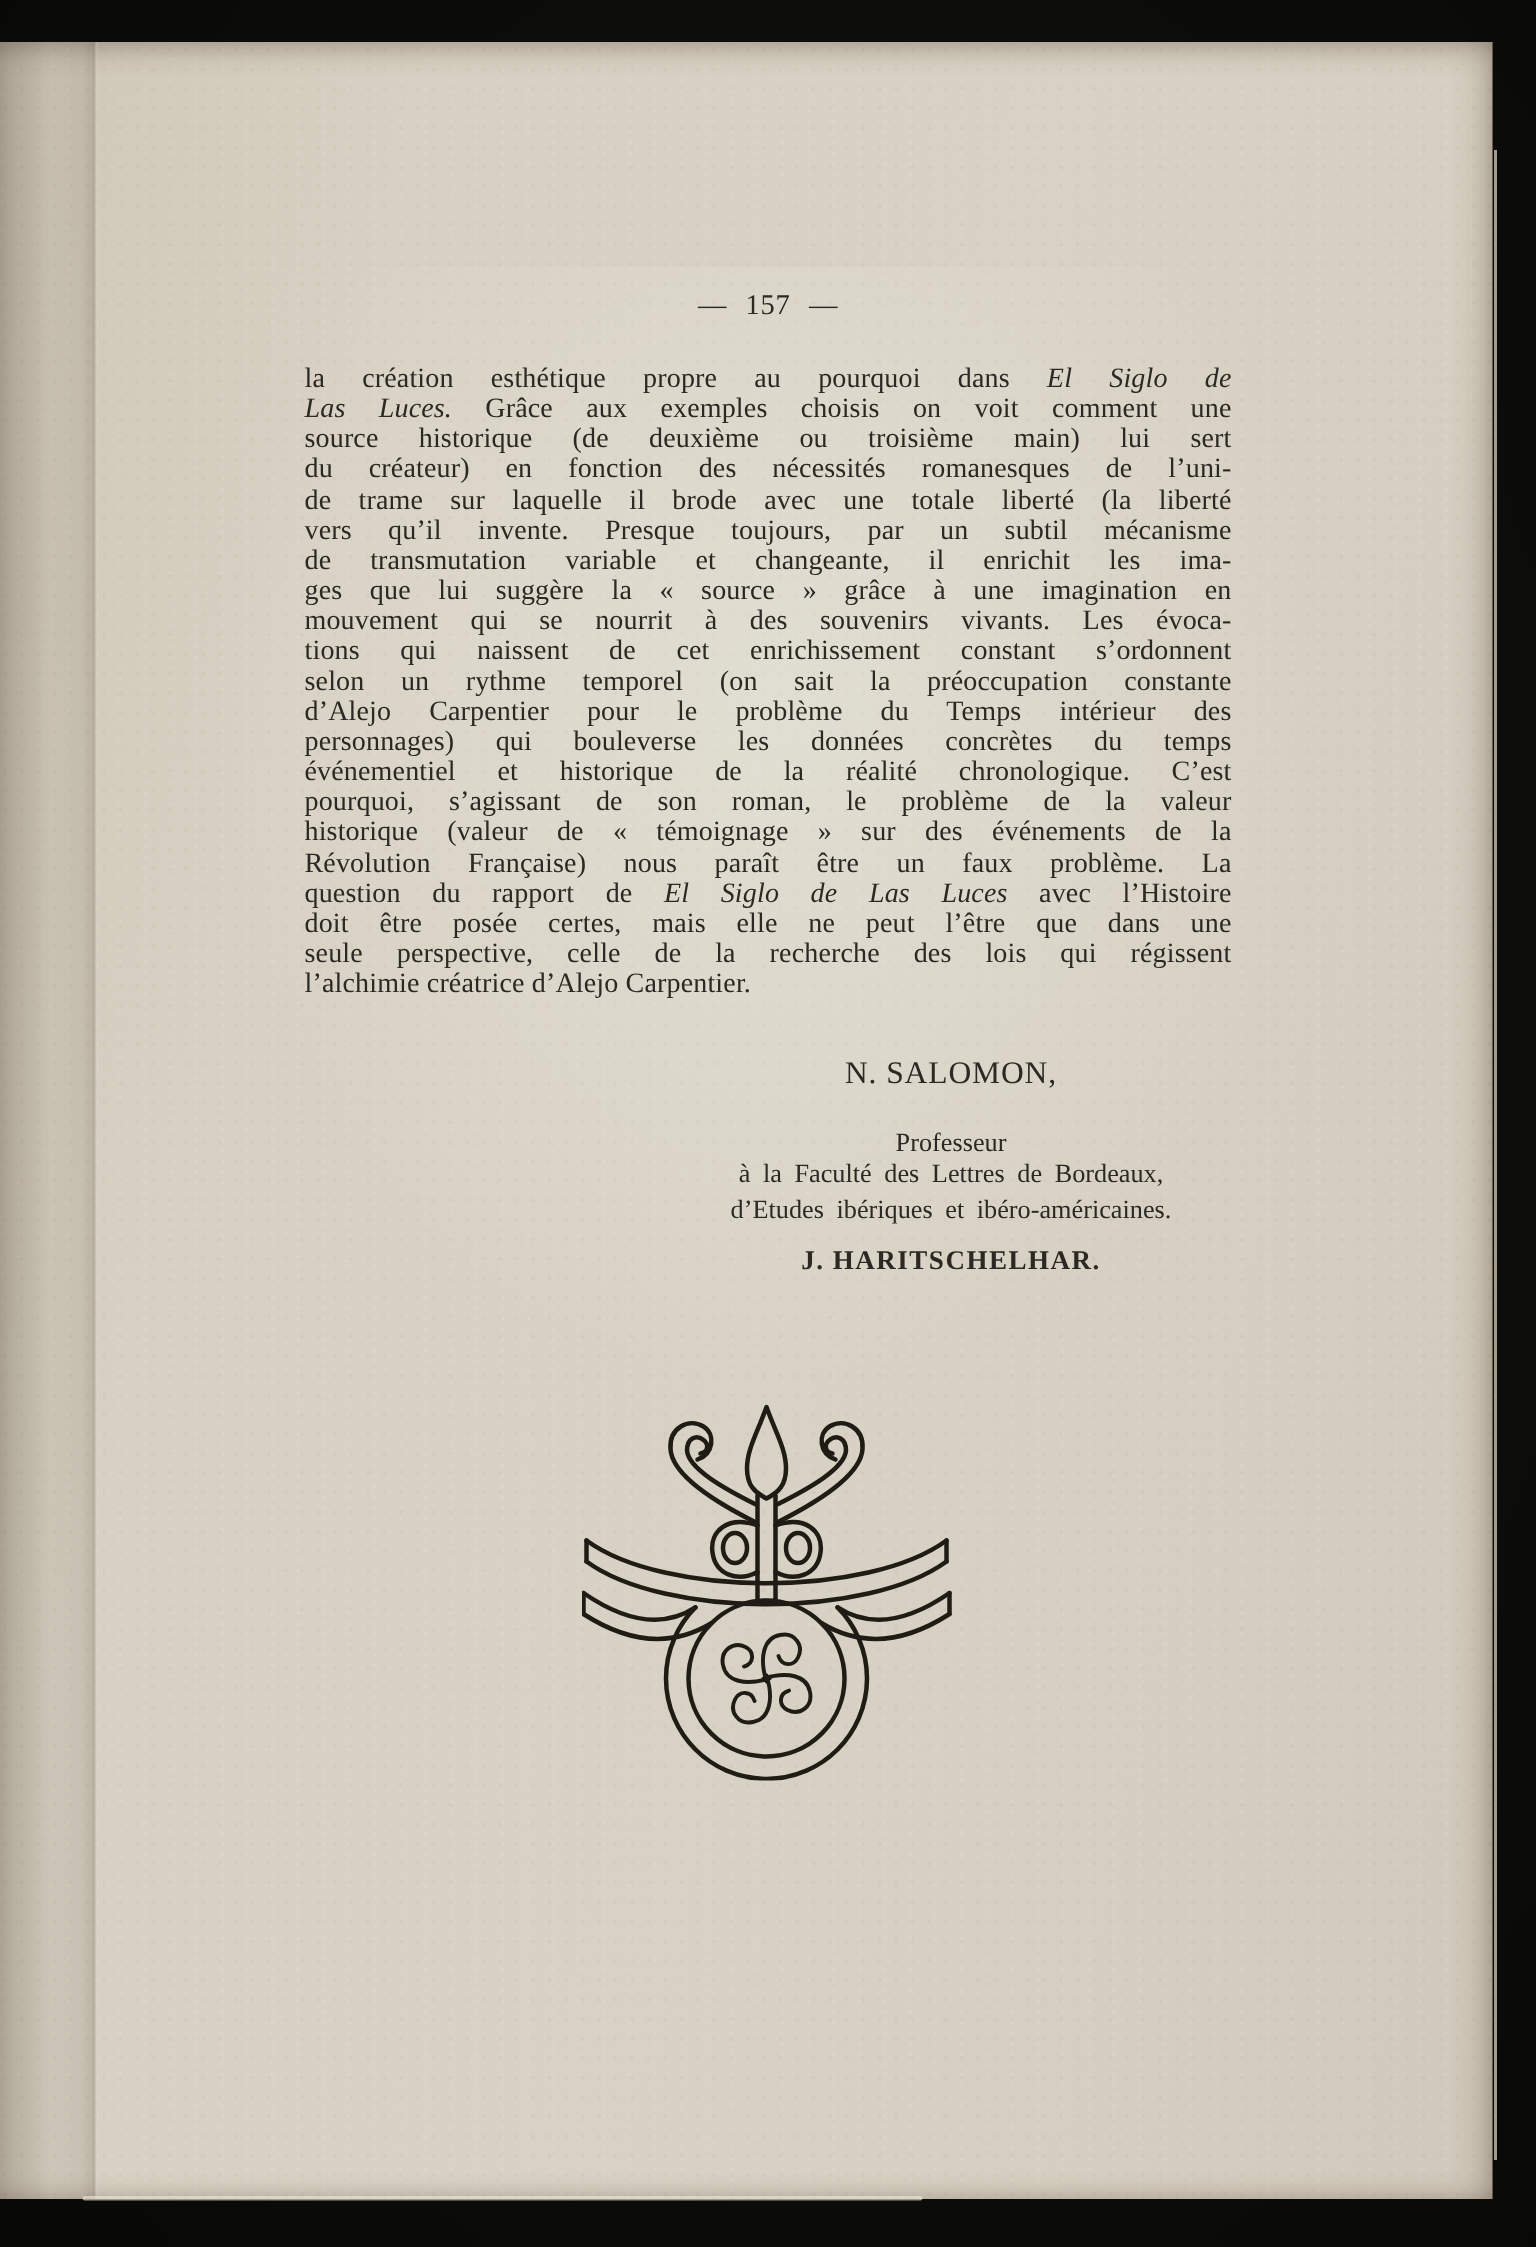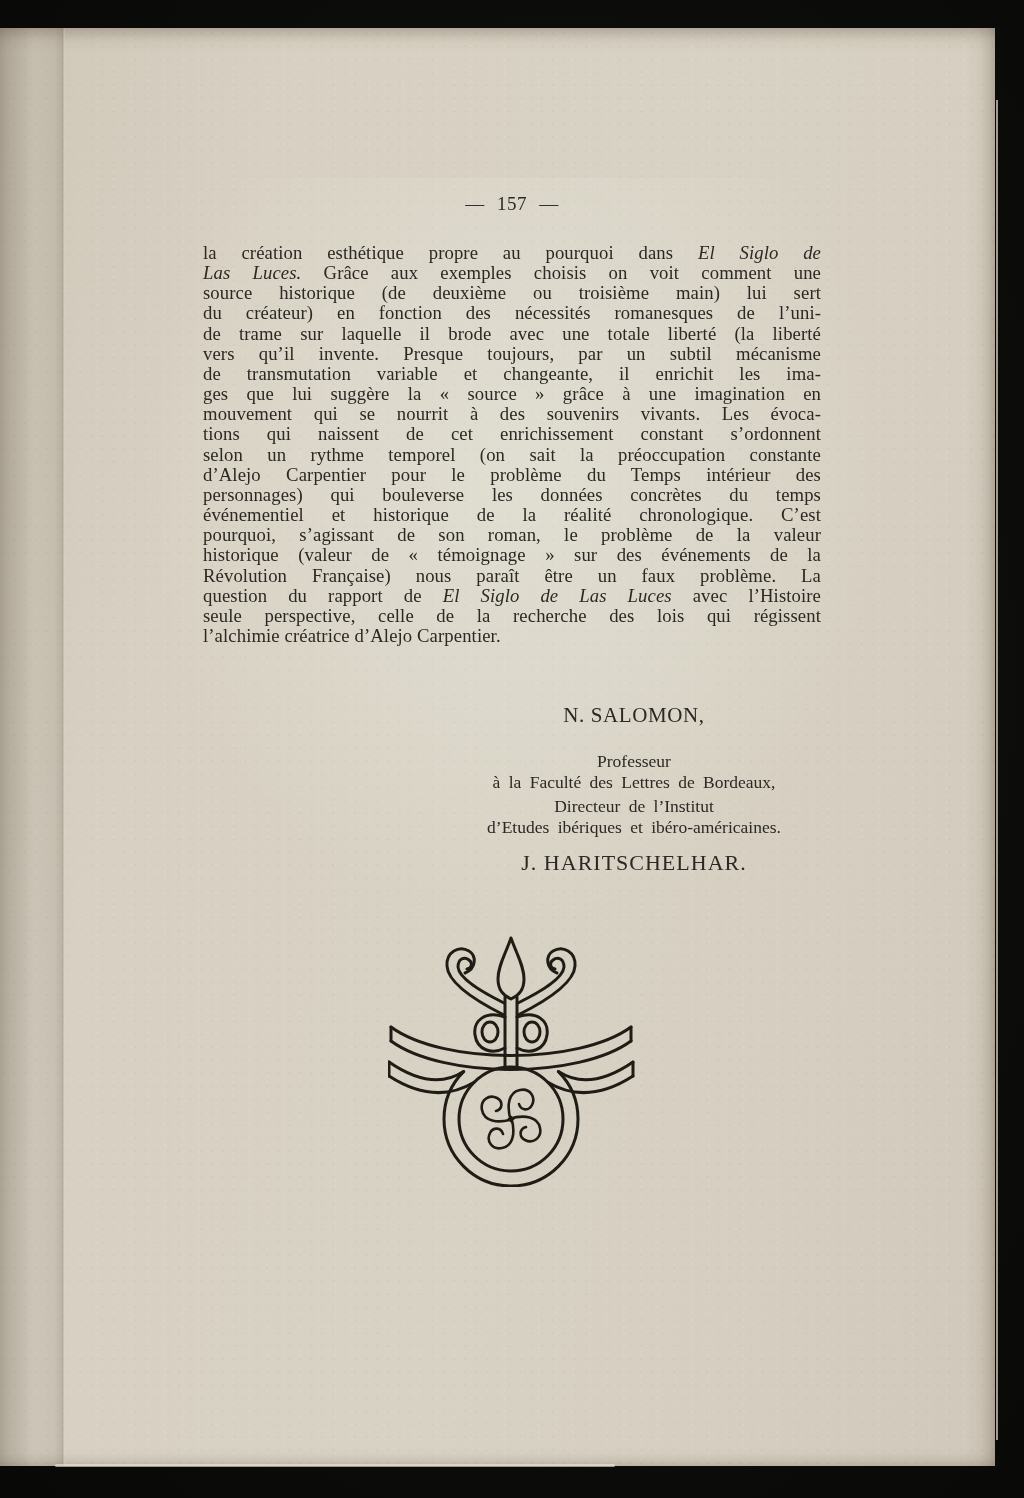--- a/index.html
+++ b/index.html
@@ -55,21 +55,21 @@
   .tline .it{font-style:italic;}
   .sig{
     position:absolute;left:448px;top:675px;width:372px;
     text-align:center;color:#2b2924;
   }
   .sig-name1{font-size:21px;letter-spacing:.6px;margin-bottom:24px;}
   .sig-role{font-size:17.5px;word-spacing:4px;line-height:18.5px;}
   .mb2{margin-bottom:2px;}
   .mb6{margin-bottom:6px;}
   .mb14{margin-bottom:14px;}
-  .sig-name2{font-size:22px;letter-spacing:1px;}
+  .sig-name2{font-size:18px;letter-spacing:1px;font-weight:bold;}
   .ornament{
     position:absolute;left:388px;top:907px;width:248px;height:252px;
   }
 </style>
 </head>
 <body>
 
 <div class="scene">
   <div class="paper">
     <div class="gutter"></div>
@@ -90,29 +90,29 @@
         <div class="tline"><span>mouvement qui se nourrit à des souvenirs vivants. Les évoca-</span></div>
         <div class="tline"><span>tions qui naissent de cet enrichissement constant s’ordonnent</span></div>
         <div class="tline"><span>selon un rythme temporel (on sait la préoccupation constante</span></div>
         <div class="tline"><span>d’Alejo Carpentier pour le problème du Temps intérieur des</span></div>
         <div class="tline"><span>personnages) qui bouleverse les données concrètes du temps</span></div>
         <div class="tline"><span>événementiel et historique de la réalité chronologique. C’est</span></div>
         <div class="tline"><span>pourquoi, s’agissant de son roman, le problème de la valeur</span></div>
         <div class="tline"><span>historique (valeur de « témoignage » sur des événements de la</span></div>
         <div class="tline"><span>Révolution Française) nous paraît être un faux problème. La</span></div>
         <div class="tline"><span>question du rapport de </span><span class="it">El Siglo de Las Luces</span><span> avec l’Histoire</span></div>
+        <div class="tline"><span>doit être posée certes, mais elle ne peut l’être que dans une</span></div>
         <div class="tline"><span>seule perspective, celle de la recherche des lois qui régissent</span></div>
         <div class="tline last"><span>l’alchimie créatrice d’Alejo Carpentier.</span></div>
       </div>
 
     <div class="sig">
       <div class="sig-name1">N. SALOMON,</div>
       <div class="sig-role mb2">Professeur</div>
       <div class="sig-role mb6">à la Faculté des Lettres de Bordeaux,</div>
-      <div class="sig-role mb2">Directeur de l’Institut</div>
       <div class="sig-role mb14">d’Etudes ibériques et ibéro-américaines.</div>
       <div class="sig-name2">J. HARITSCHELHAR.</div>
     </div>
 
     <svg class="ornament" viewBox="0 0 248 252" fill="none" stroke="#1f1c16" stroke-width="3" stroke-linecap="round" stroke-linejoin="round">
 
       <g>
         <path d="M123 3 C117 20 110 31 110 44 C110 55 115 60 123 64 C131 60 136 55 136 44 C136 31 129 20 123 3 Z"></path>
 
         <path d="M117 62 L117 134"></path>

